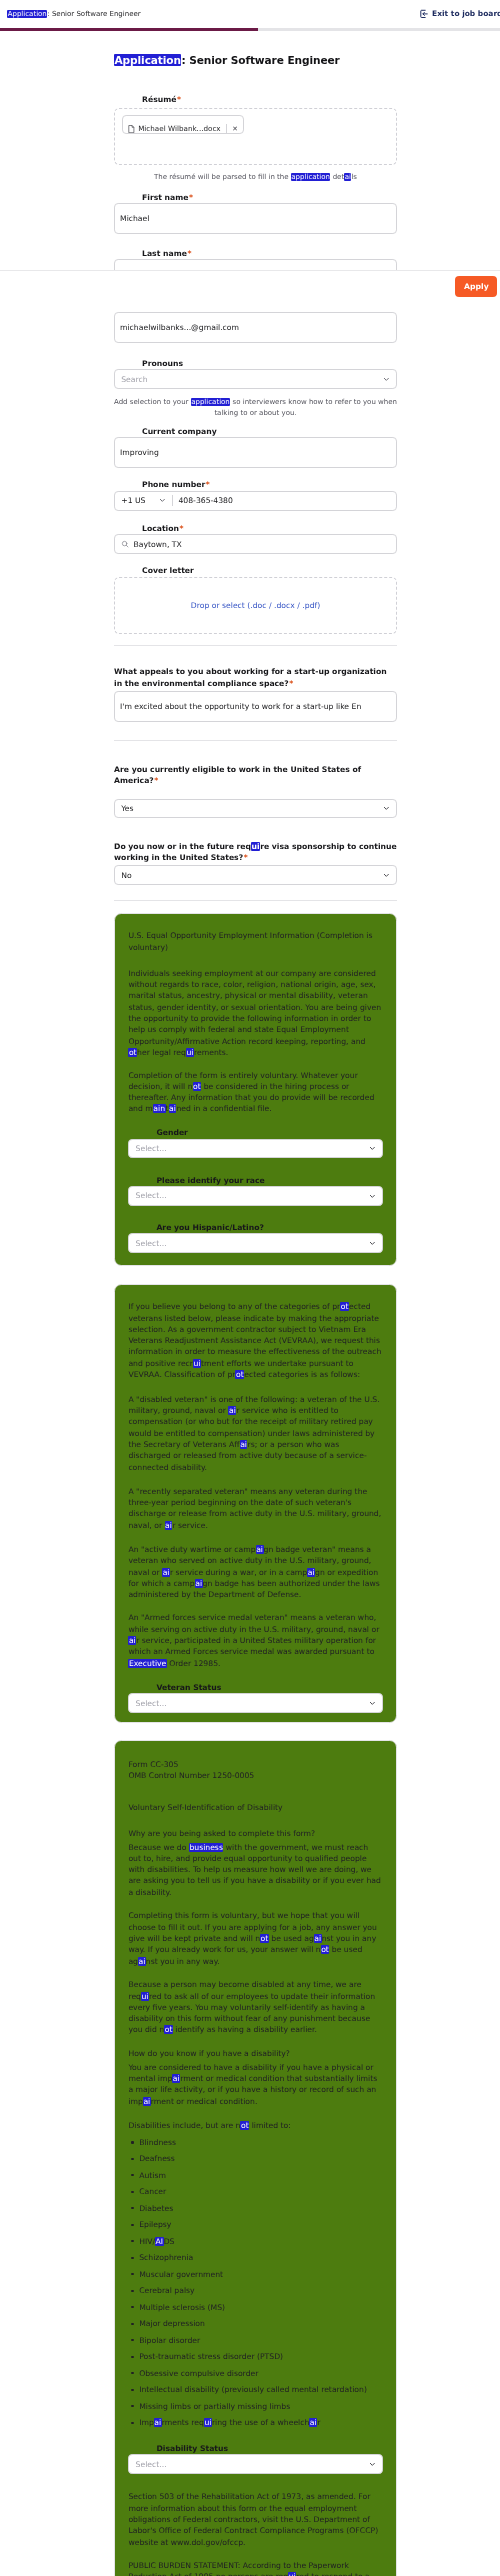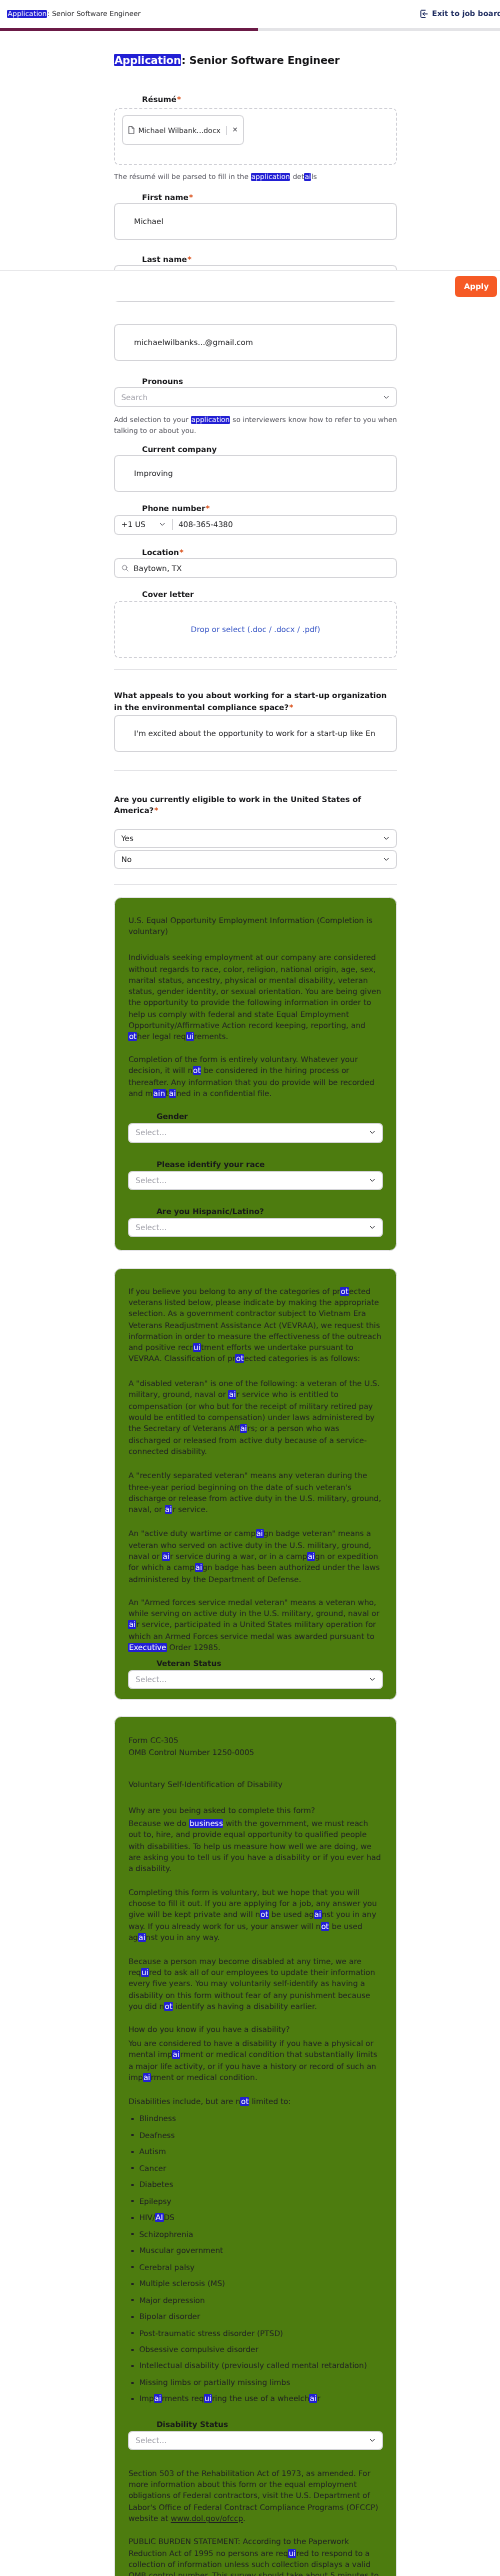--- a/index.html
+++ b/index.html
@@ -27,43 +27,43 @@
 
   .label { font-size:7.7px; font-weight:700; color:#17171a;padding-left:28px; }
   .req { color:#d9480f; font-weight:700; margin-left:0.5px; }
 
   .input {
     width:100%; height:19.6px; border:0.5px solid #d4d4d8; border-radius:4.1px;
     display:flex; align-items:center; padding:0 6.2px; font-size:7.7px; color:#18181b;
     background:#fff;
   }
   input.field {
-    width:100%; height:37px; border:0.5px solid #d4d4d8; border-radius:4.1px;
-    padding:0 19px; font-size:7.7px; color:#18181b; outline:none;
+    width:100%; height:31px; border:0.5px solid #d4d4d8; border-radius:4.1px;
+    padding:0 5px; font-size:7.7px; color:#18181b; outline:none;
     font-family:"DejaVu Sans","Liberation Sans",sans-serif; background:#fff;
   }
   input.bare { border:none; outline:none; flex:1; font-size:7.7px; color:#18181b;
     font-family:"DejaVu Sans","Liberation Sans",sans-serif; min-width:0; background:transparent; }
   .select { justify-content:space-between; cursor:pointer; }
   .ph { color:#a1a1aa; }
   .val { color:#18181b; }
 
   .dropzone {
     width:100%; height:57px; border:0.5px dashed #d0d0d6; border-radius:5.2px;
     background:#fff; padding:6.7px;
   }
   .dz-center { height:100%; display:flex; align-items:center; justify-content:center;
     color:#3453c4; font-size:7.7px; }
-  .chip { display:inline-flex; align-items:center; border:0.5px solid #d4d4d8; border-radius:4.1px;
-    overflow:hidden; height:30px; font-size:7.2px; color:#27272a; background:#fff; }
+  .chip { display:inline-flex; align-items:flex-end; border:0.5px solid #d4d4d8; border-radius:4.1px;
+    overflow:hidden; height:19px; font-size:7.2px; color:#27272a; background:#fff; }
   .chip-main { display:flex; align-items:center; gap:3.6px; padding:0 5.2px; border-right:0.5px solid #d4d4d8; }
   .chip-x { width:16.5px; display:flex; align-items:center; justify-content:center;
     color:#3f3f46; cursor:pointer; font-size:6.7px; }
 
-  .helper { font-size:7px; color:#52525b; line-height:9.8px; }
+  .helper { font-size:7px; color:#52525b; line-height:9.8px;text-align:center; }
 
   .divider { height:0.5px; background:#e4e4e7; width:100%; }
 
   .qlabel { font-size:7.7px; font-weight:700; color:#17171a; line-height:11.3px; }
 
   .phone-cc { display:flex; align-items:center; gap:13.4px; padding-right:6.2px; cursor:pointer; }
   .vsep { width:0.5px; height:11.3px; background:#d4d4d8; margin-right:6.2px; }
 
   
   .card { border:0.5px solid #e4e4e7; border-radius:7.2px; background:#4d7c0f; width:100%; }
@@ -75,21 +75,21 @@
   ul.dis li::before { content:""; position:absolute; left:3.1px; top:4.6px; width:2.1px; height:2.1px;
     border-radius:50%; background:#202024; }
 
   
   .apply-bar { position:absolute; top:270px; left:0; width:501px; height:31px; background:#fff;
     border-top:0.5px solid #e8e8ea; z-index:5; }
   .apply-btn { position:absolute; right:3.6px; top:5.2px; width:42px; height:20.6px;
     background:#f65a25; color:#fff; border:none; border-radius:4.1px;
     font-size:7.7px; font-weight:700; cursor:pointer;
     font-family:"DejaVu Sans","Liberation Sans",sans-serif; }
-  .und { text-decoration:underline; }
+  .und { }
 
   .hl { background:#221fd4; color:#ffffff; border-radius:1px; padding:0 0.5px; }
 
   svg { flex:none; display:block; }
 </style>
 </head>
 <body>
 
 <div class="topbar">
   <div class="topbar-title"><span class="hl">Application</span><span>: Senior Software Engineer</span></div>
@@ -208,20 +208,23 @@
     <span>Are you currently eligible to work in the United States of America?</span><span class="req">*</span>
   </div>
   <div class="input select" style="margin-top:12px">
     <span class="val">Yes</span>
     <svg width="6.7" height="6.7" viewBox="0 0 13 13" fill="none" stroke="#2b2b31" stroke-width="1.6" stroke-linecap="round" stroke-linejoin="round">
         <path d="M2.5 4.5 L6.5 8.5 L10.5 4.5"></path>
       </svg>
   </div>
 
   
+  <div class="qlabel" style="margin-top:23px">
+    <span><span>Do you now or in the future req</span><span class="hl">ui</span><span>re visa sponsorship to continue working in the United States?</span></span><span class="req">*</span>
+  </div>
   <div class="input select" style="margin-top:1.5px">
     <span class="val">No</span>
     <svg width="6.7" height="6.7" viewBox="0 0 13 13" fill="none" stroke="#2b2b31" stroke-width="1.6" stroke-linecap="round" stroke-linejoin="round">
         <path d="M2.5 4.5 L6.5 8.5 L10.5 4.5"></path>
       </svg>
   </div>
 
   <div class="divider" style="margin-top:15px"></div>
 
   
@@ -256,21 +259,21 @@
   </div>
 
   
   <div class="card" style="margin-top:17.5px; padding:16.5px 13.4px 9.3px">
     <p><span>If you believe you belong to any of the categories of pr</span><span class="hl">ot</span><span>ected veterans listed below, please indicate by making the appropriate selection. As a government contractor subject to Vietnam Era Veterans Readjustment Assistance Act (VEVRAA), we request this information in order to measure the effectiveness of the outreach and positive recr</span><span class="hl">ui</span><span>tment efforts we undertake pursuant to VEVRAA. Classification of pr</span><span class="hl">ot</span><span>ected categories is as follows:</span></p>
     <p style="margin-top:13.4px"><span>A "disabled veteran" is one of the following: a veteran of the U.S. military, ground, naval or </span><span class="hl">ai</span><span>r service who is entitled to compensation (or who but for the receipt of military retired pay would be entitled to compensation) under laws administered by the Secretary of Veterans Aff</span><span class="hl">ai</span><span>rs; or a person who was discharged or released from active duty because of a service-connected disability.</span></p>
     <p style="margin-top:13px"><span>A "recently separated veteran" means any veteran during the three-year period beginning on the date of such veteran's discharge or release from active duty in the U.S. military, ground, naval, or </span><span class="hl">ai</span><span>r service.</span></p>
     <p style="margin-top:13px"><span>An "active duty wartime or camp</span><span class="hl">ai</span><span>gn badge veteran" means a veteran who served on active duty in the U.S. military, ground, naval or </span><span class="hl">ai</span><span>r service during a war, or in a camp</span><span class="hl">ai</span><span>gn or expedition for which a camp</span><span class="hl">ai</span><span>gn badge has been authorized under the laws administered by the Department of Defense.</span></p>
     <p style="margin-top:12px"><span>An "Armed forces service medal veteran" means a veteran who, while serving on active duty in the U.S. military, ground, naval or </span><span class="hl">ai</span><span>r service, participated in a United States military operation for which an Armed Forces service medal was awarded pursuant to </span><span class="hl">Executive</span><span> Order 12985.</span></p>
 
-    <div class="label" style="margin-top:6px">Veteran Status</div>
+    <div class="label" style="margin-top:14px">Veteran Status</div>
     <div class="input select" style="margin-top:1.5px">
       <span class="ph">Select...</span>
       <svg width="6.7" height="6.7" viewBox="0 0 13 13" fill="none" stroke="#2b2b31" stroke-width="1.6" stroke-linecap="round" stroke-linejoin="round">
           <path d="M2.5 4.5 L6.5 8.5 L10.5 4.5"></path>
         </svg>
     </div>
   </div>
 
   
   <div class="card" style="margin-top:16.5px; padding:18px 13.4px 9.3px">

